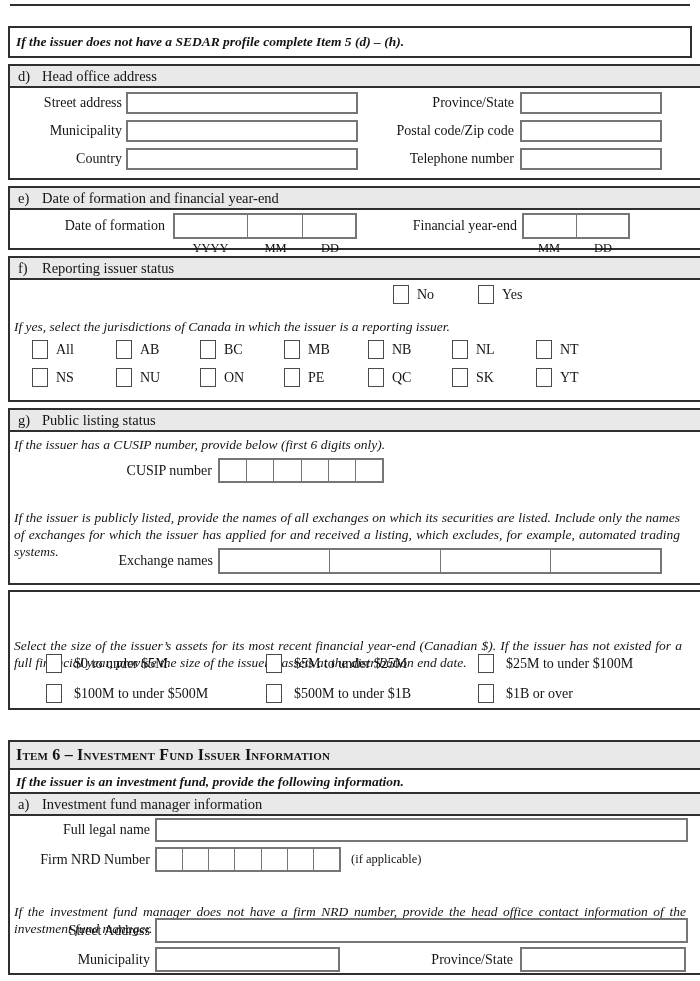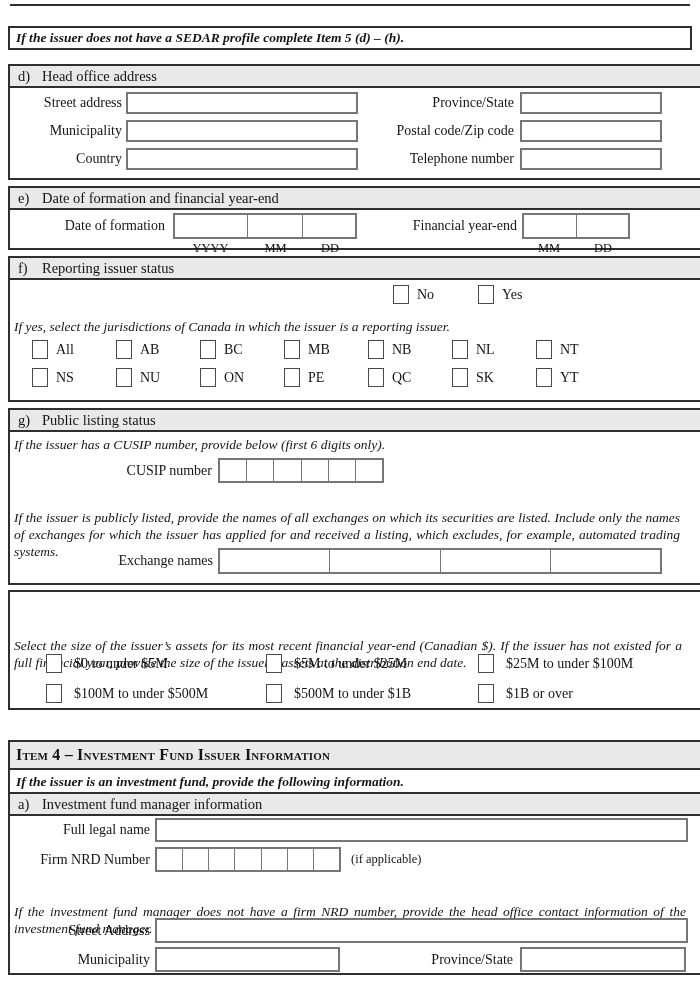--- a/index.html
+++ b/index.html
@@ -46,21 +46,21 @@
     border-bottom:2px solid #2f2f2f; padding-left:6px; white-space:nowrap;
   }
 </style>
 </head>
 <body>
 
 <div class="page">
 
   <div class="abs toprule"></div>
 
-  <div class="abs note-box" style="top:26px;height:24px;">
+  <div class="abs note-box" style="top:26px;height:32px;">
     <span class="boldit">If the issuer does not have a SEDAR profile complete Item 5 (d) – (h).</span>
   </div>
 
   <div class="sec" style="top:64px;height:116px;">
     <div class="sec-hd">
       <span class="hd-prefix">d)</span><span>Head office address</span>
     </div>
     <div class="abs lbl" style="left:0;top:26px;width:112px;line-height:22px;">Street address</div>
     <div class="abs input" style="left:116px;top:26px;width:232px;height:22px;"></div>
     <div class="abs lbl" style="left:330px;top:26px;width:174px;line-height:22px;">Province/State</div>
@@ -219,21 +219,21 @@
         <span class="cb"></span>
         <span>$500M to under $1B</span>
       </div>
     <div class="abs cbitem wide" style="left:452px;top:92px;">
         <span class="cb"></span>
         <span>$1B or over</span>
       </div>
   </div>
 
   <div class="sec" style="top:740px;height:235px;">
-    <div class="item6-hd">Item 4 – Investment Fund Issuer Information</div>
+    <div class="item6-hd">Item 6 – Investment Fund Issuer Information</div>
     <div class="item6-note">
       <span class="boldit">If the issuer is an investment fund, provide the following information.</span>
     </div>
     <div class="sec-hd">
       <span class="hd-prefix">a)</span><span>Investment fund manager information</span>
     </div>
 
     <div class="abs lbl" style="left:0;top:76px;width:140px;line-height:24px;">Full legal name</div>
     <div class="abs input" style="left:145px;top:76px;width:533px;height:24px;"></div>
 

